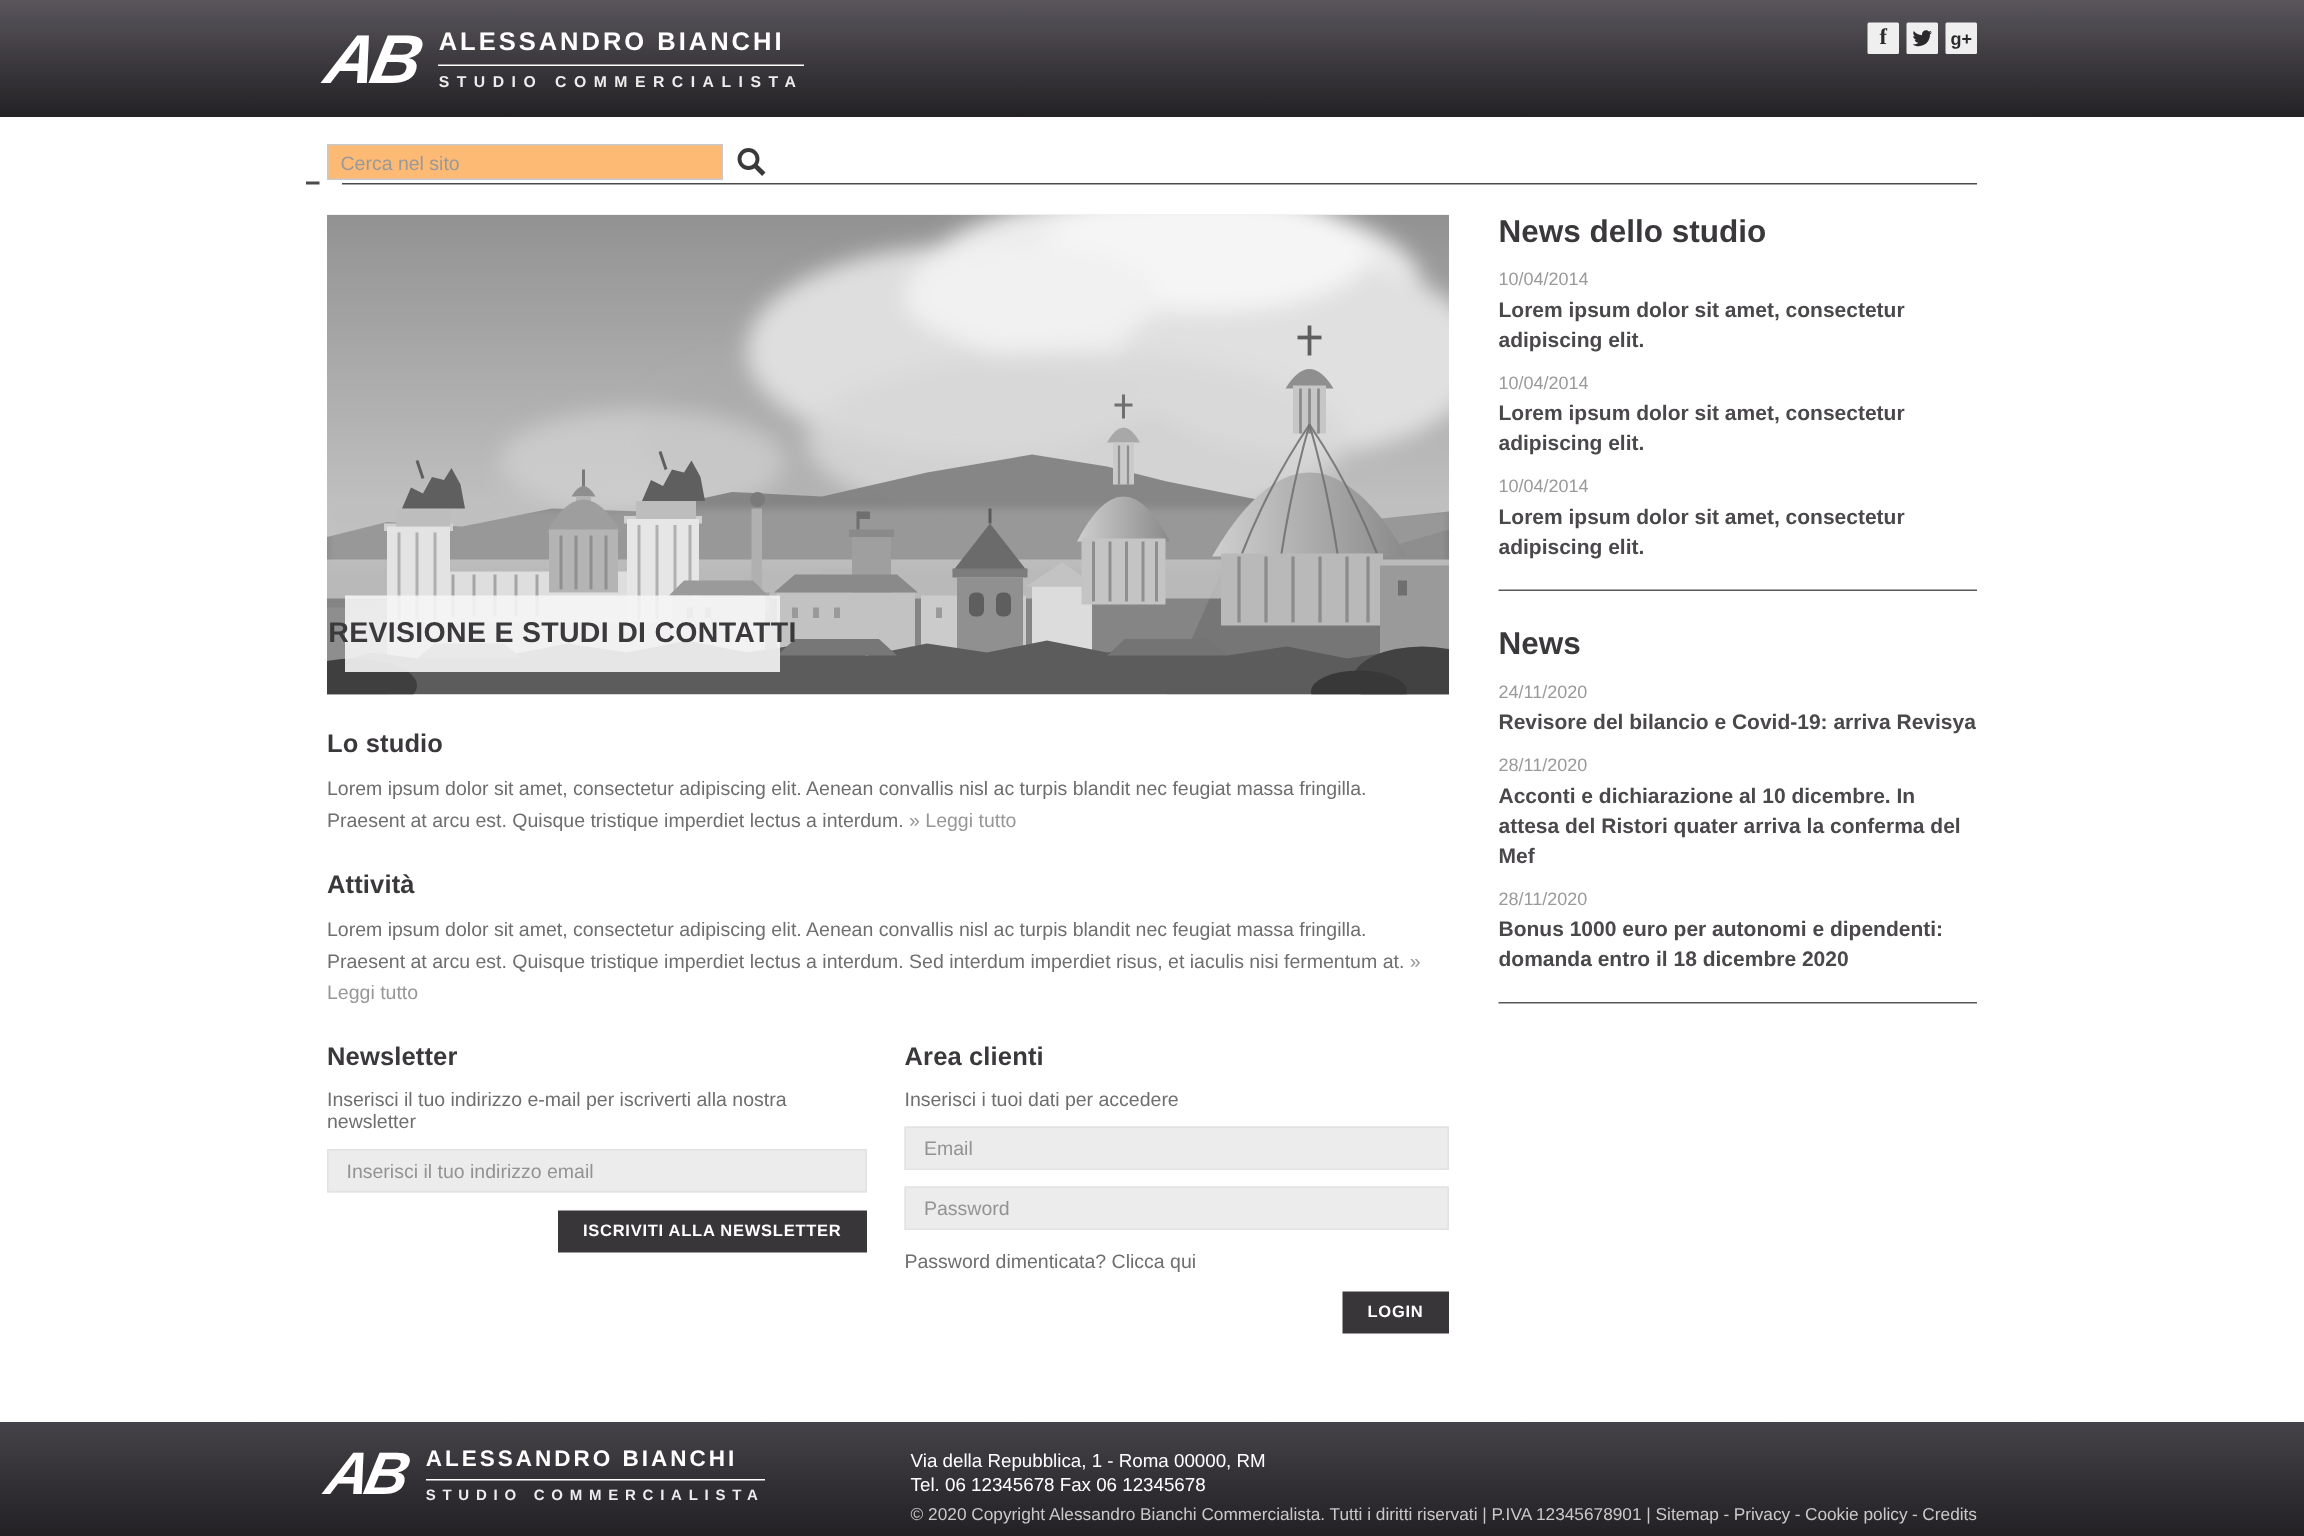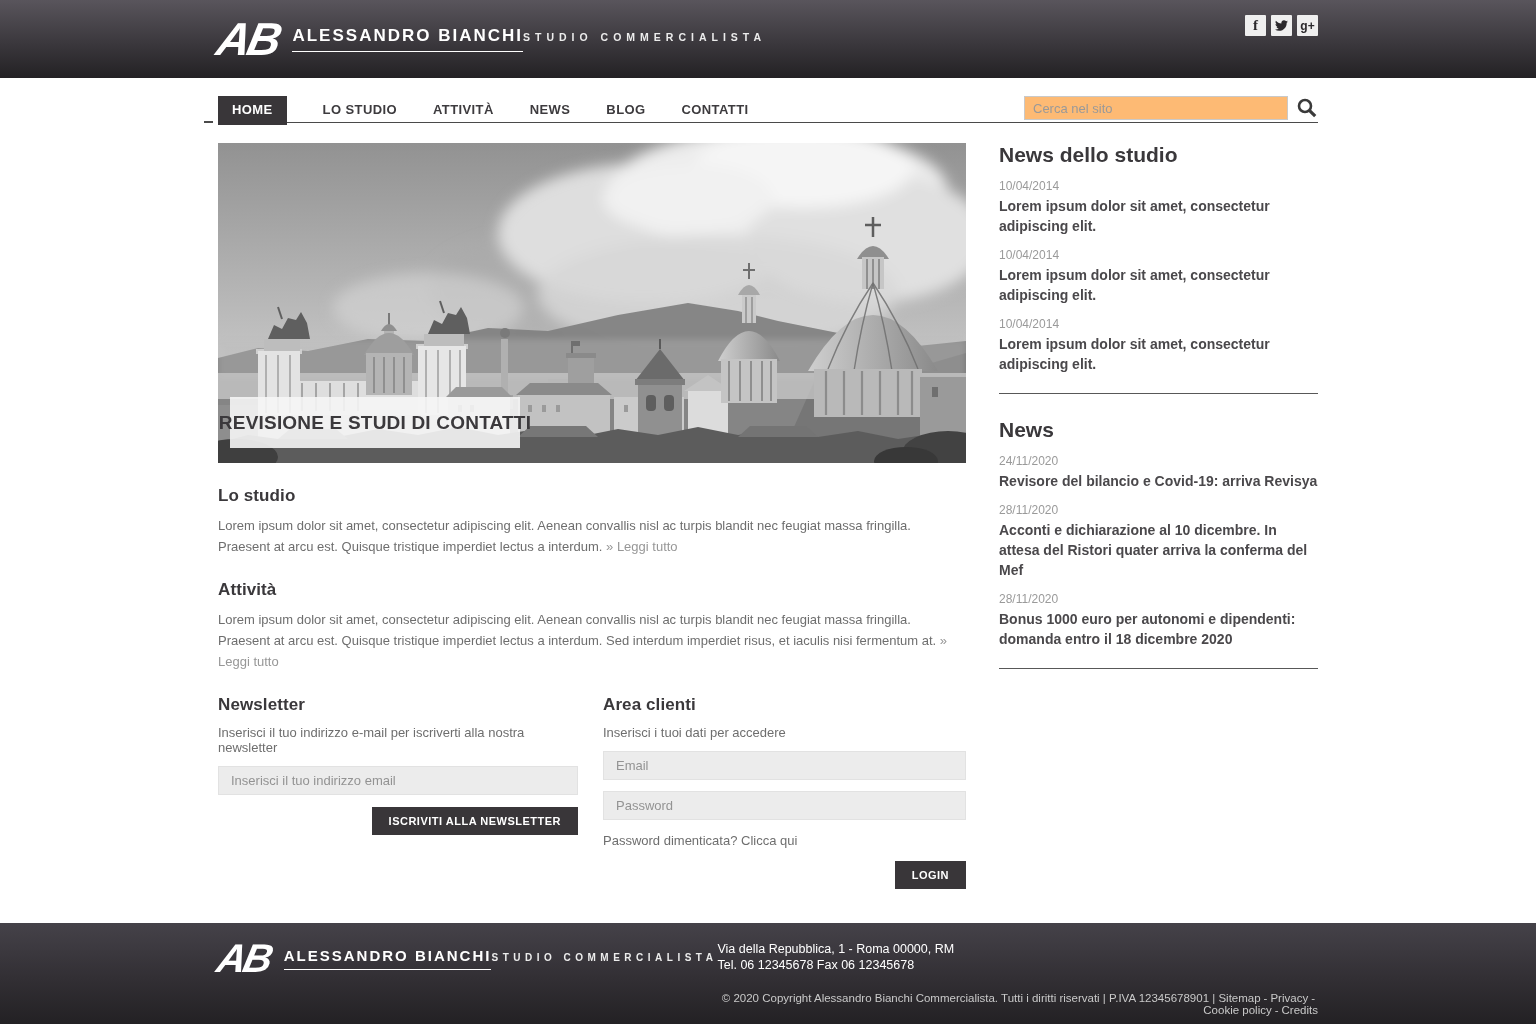--- a/index.html
+++ b/index.html
@@ -16,21 +16,21 @@
     height:78px;
     background:linear-gradient(#59555c 0%, #3b383d 55%, #232124 100%);
   }
   .site-header .container { display:flex; justify-content:space-between; align-items:center; height:100%; }
   .logo { display:flex; align-items:center; text-decoration:none; cursor:pointer; }
   .logo-ab {
     color:#fff; font-weight:bold; font-style:italic;
     font-size:46px; letter-spacing:-3px; transform:skewX(-12deg);
     margin-right:14px; line-height:1;
   }
-  .logo-text { display:flex; flex-direction:row; }
+  .logo-text { display:flex; flex-direction:column; }
   .logo-name {
     color:#fff; font-size:17px; font-weight:bold; letter-spacing:2px;
     padding-bottom:5px; border-bottom:1px solid #fff; white-space:nowrap;
   }
   .logo-sub {
     color:#ececec; font-size:10.5px; font-weight:bold; letter-spacing:5px;
     margin-top:5px; white-space:nowrap;
   }
   .social { display:flex; gap:5px; align-self:flex-start; margin-top:15px; }
   .social-btn {
@@ -113,21 +113,21 @@
   .site-footer {
     margin-top:auto;
     background:linear-gradient(#454249 0%, #322f34 55%, #232124 100%);
     padding:15px 0 8px 0;
   }
   .footer-top { display:flex; justify-content:space-between; align-items:flex-start; }
   .logo--footer .logo-ab { font-size:40px; }
   .logo--footer .logo-name { font-size:15px; }
   .logo--footer .logo-sub { font-size:10px; letter-spacing:4.5px; }
   .footer-address { color:#fff; font-size:12.5px; line-height:16px; margin-top:3px; }
-  .footer-copy { text-align:right; color:#c9c9c9; font-size:11.5px; margin-top:19px; }
+  .footer-copy { text-align:right; color:#c9c9c9; font-size:11.5px; margin-top:6px; }
   .footer-copy a { color:#c9c9c9; text-decoration:none; cursor:pointer; }
   .f-sep { margin:0 3px; }
 </style>
 </head>
 <body>
 
 <div class="page">
 
   <header class="site-header">
     <div class="container">
@@ -152,40 +152,20 @@
         </a>
       </div>
     </div>
   </header>
 
   <div class="nav-wrap">
     <div class="container">
       <nav class="navrow">
         <span class="nav-dash"></span>
         <span class="nav-underline"></span>
-        <ul class="nav-list">
-          <li>
-              <a class="nav-item active">HOME</a>
-            </li>
-          <li>
-              <a class="nav-item">LO STUDIO</a>
-            </li>
-          <li>
-              <a class="nav-item">ATTIVITÀ</a>
-            </li>
-          <li>
-              <a class="nav-item">NEWS</a>
-            </li>
-          <li>
-              <a class="nav-item">BLOG</a>
-            </li>
-          <li>
-              <a class="nav-item">CONTATTI</a>
-            </li>
-        </ul>
         <div class="searchbox">
           <input class="search-input" type="text" placeholder="Cerca nel sito" style="">
           <button class="search-btn">
             <svg width="22" height="22" viewBox="0 0 22 22">
               <circle cx="9" cy="9" r="6" fill="none" stroke="#3a3a3a" stroke-width="2.6"></circle>
               <line x1="13.6" y1="13.6" x2="19.2" y2="19.2" stroke="#3a3a3a" stroke-width="3.2"></line>
             </svg>
           </button>
         </div>
       </nav>

